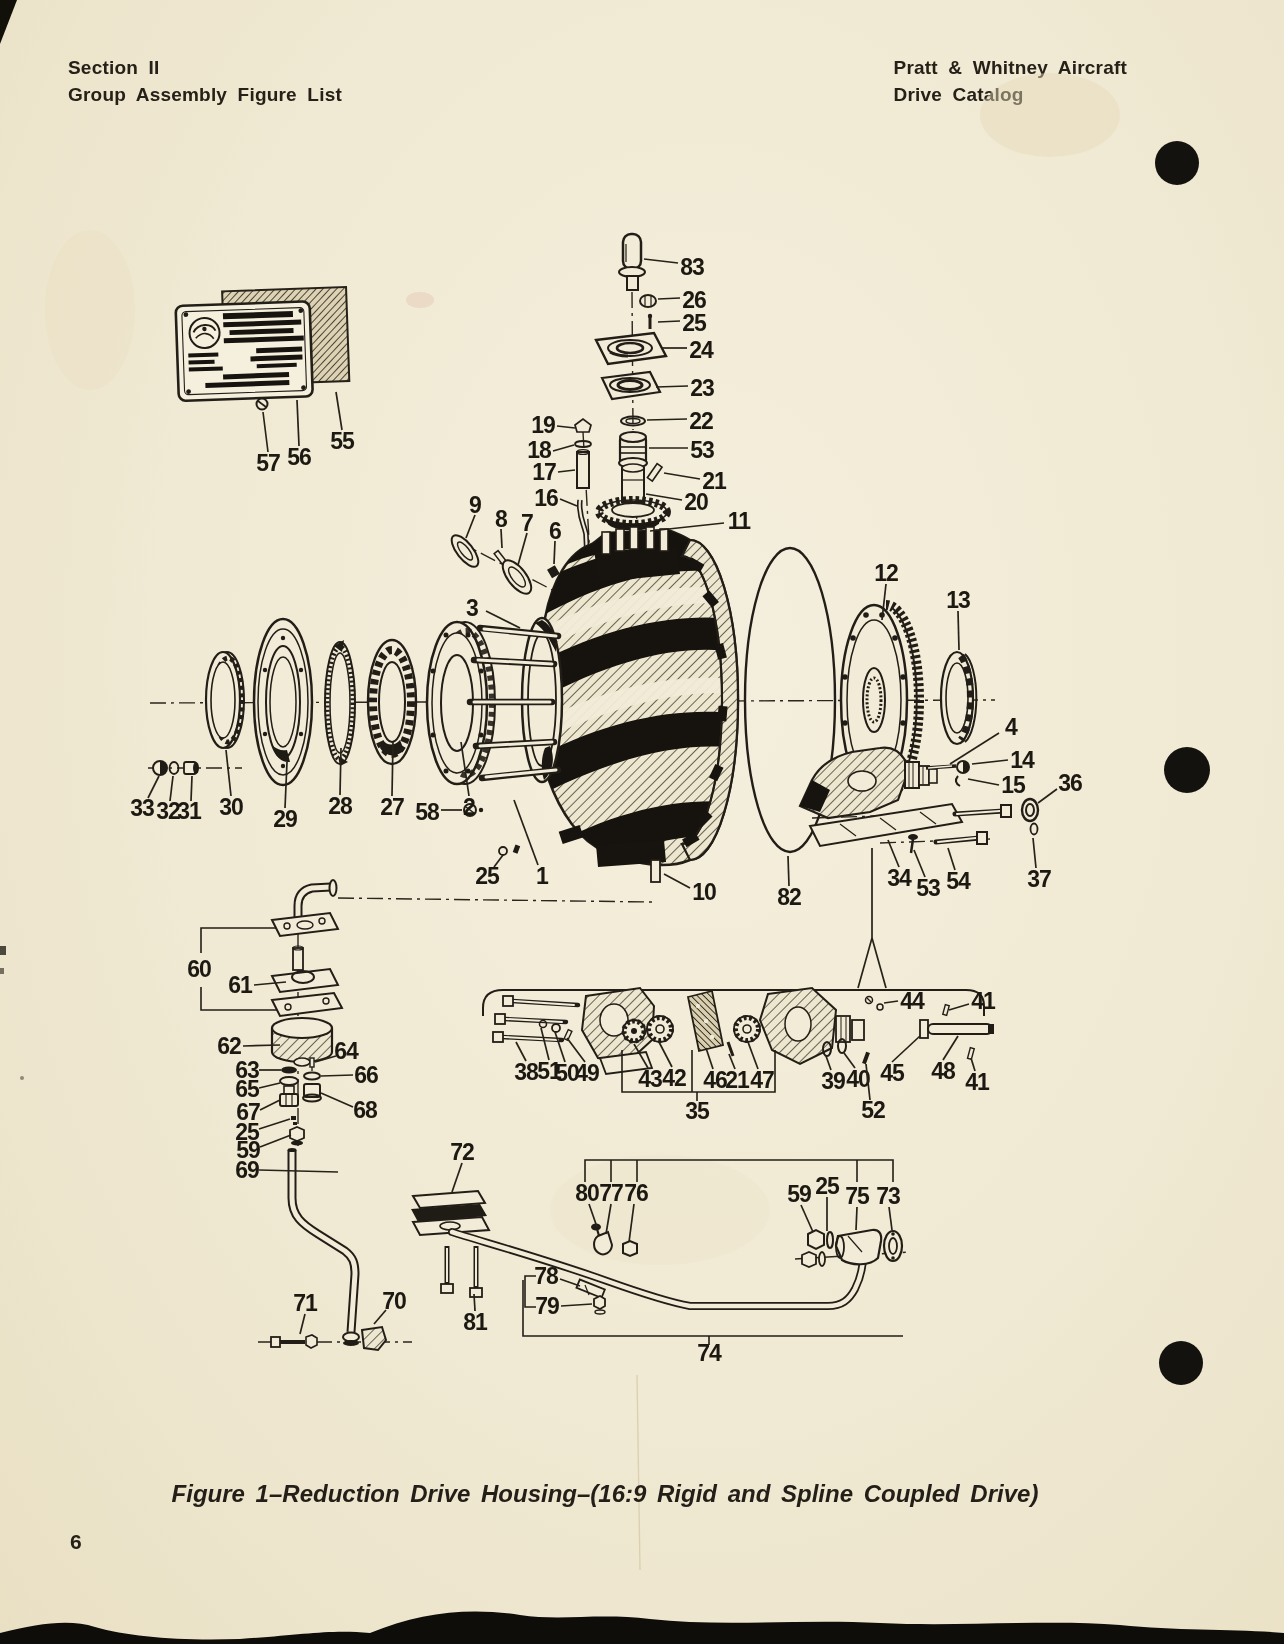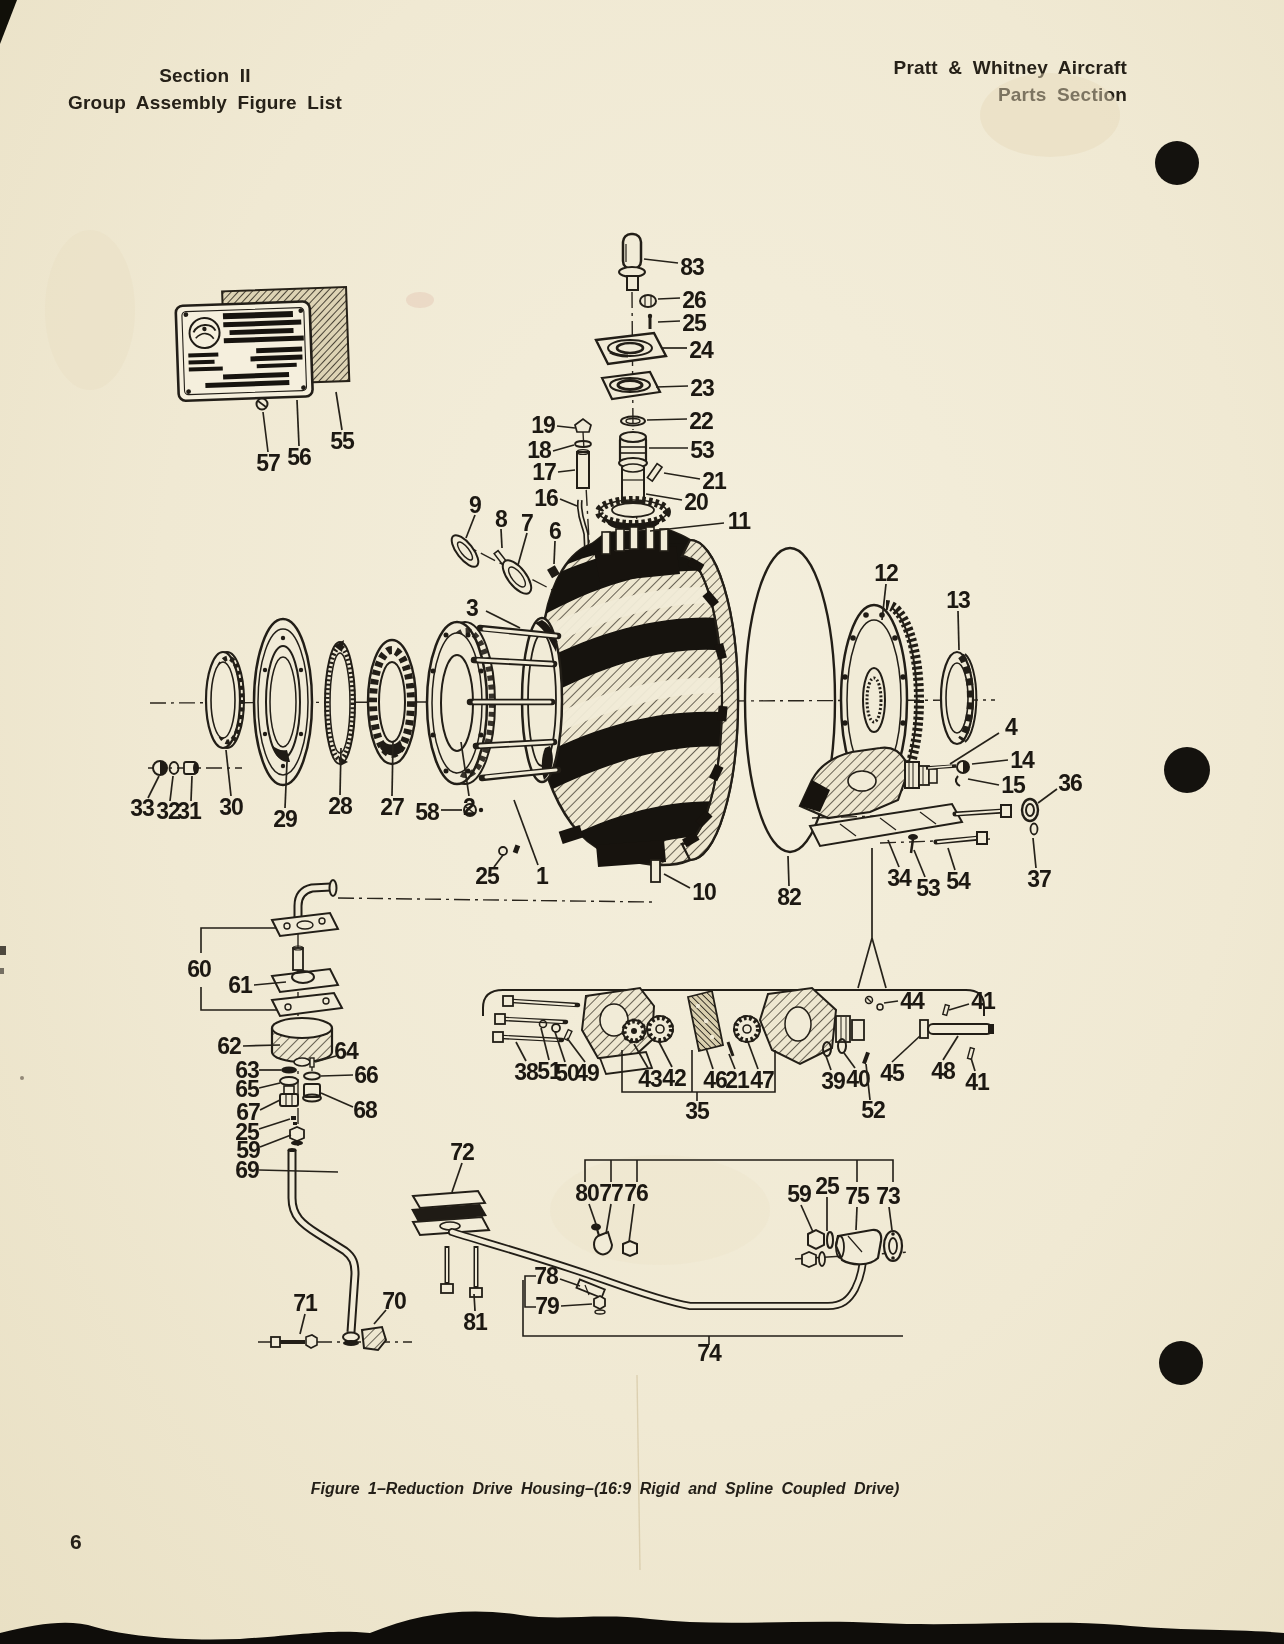--- a/index.html
+++ b/index.html
@@ -2,44 +2,44 @@
 <html><head>
 <meta charset="utf-8">
 <style>
   html,body{margin:0;padding:0;background:#8a8272;}
   .page{position:relative;width:1284px;height:1644px;margin:0 auto;overflow:hidden;
         background:#f1ebd7;
         background-image:radial-gradient(ellipse at 55% 40%, #f4efdd 0%, #f0e9d3 55%, #e9e0c4 100%);
         font-family:"Liberation Sans", sans-serif;}
   .hdr{position:absolute;color:#262118;font-weight:bold;font-size:19px;line-height:27px;
        letter-spacing:.2px;word-spacing:5px;}
-  .hdr-left{left:68px;top:62px;text-align:center;}
-  .hdr-right{right:157px;top:54px;text-align:right;}
+  .hdr-left{left:68px;top:54px;text-align:left;}
+  .hdr-right{right:157px;top:54px;text-align:left;}
   .caption{position:absolute;left:0;top:1480px;width:1210px;text-align:center;
-           color:#231f18;font-weight:bold;font-style:italic;font-size:16px;word-spacing:4px;}
+           color:#231f18;font-weight:bold;font-style:italic;font-size:24px;word-spacing:4px;}
   .pageno{position:absolute;left:70px;top:1530px;color:#262118;font-weight:bold;font-size:21px;}
   svg{position:absolute;left:0;top:0;}
   .ln{stroke:#221e17;fill:none;}
   .callout{font-family:"Liberation Sans",sans-serif;font-weight:bold;font-size:23px;
            fill:#1c1812;letter-spacing:-1px;}
   .cl{stroke:#2a251d;stroke-width:1.4;stroke-dasharray:16 5 3 5;fill:none;}
   .ldr{stroke:#26221a;stroke-width:1.7;fill:none;}
 </style>
 </head>
 <body>
 
 <div class="page">
 
   <div class="hdr hdr-left">
     <div>Section II</div>
     <div>Group Assembly Figure List</div>
   </div>
   <div class="hdr hdr-right">
     <div>Pratt &amp; Whitney Aircraft</div>
-    <div>Parts Section</div>
+    <div>Drive Catalog</div>
   </div>
 
   <svg id="diagram" width="1284" height="1644" viewBox="0 0 1284 1644">
     <defs>
       <pattern id="hBody" patternUnits="userSpaceOnUse" width="7" height="7" patternTransform="rotate(45)">
         <rect width="7" height="7" fill="#eee7d0"></rect>
         <line x1="0" y1="0" x2="0" y2="7" stroke="#464034" stroke-width="1.6"></line>
       </pattern>
       <pattern id="hDense" patternUnits="userSpaceOnUse" width="5" height="5" patternTransform="rotate(45)">
         <rect width="5" height="5" fill="#ddd3b4"></rect>

